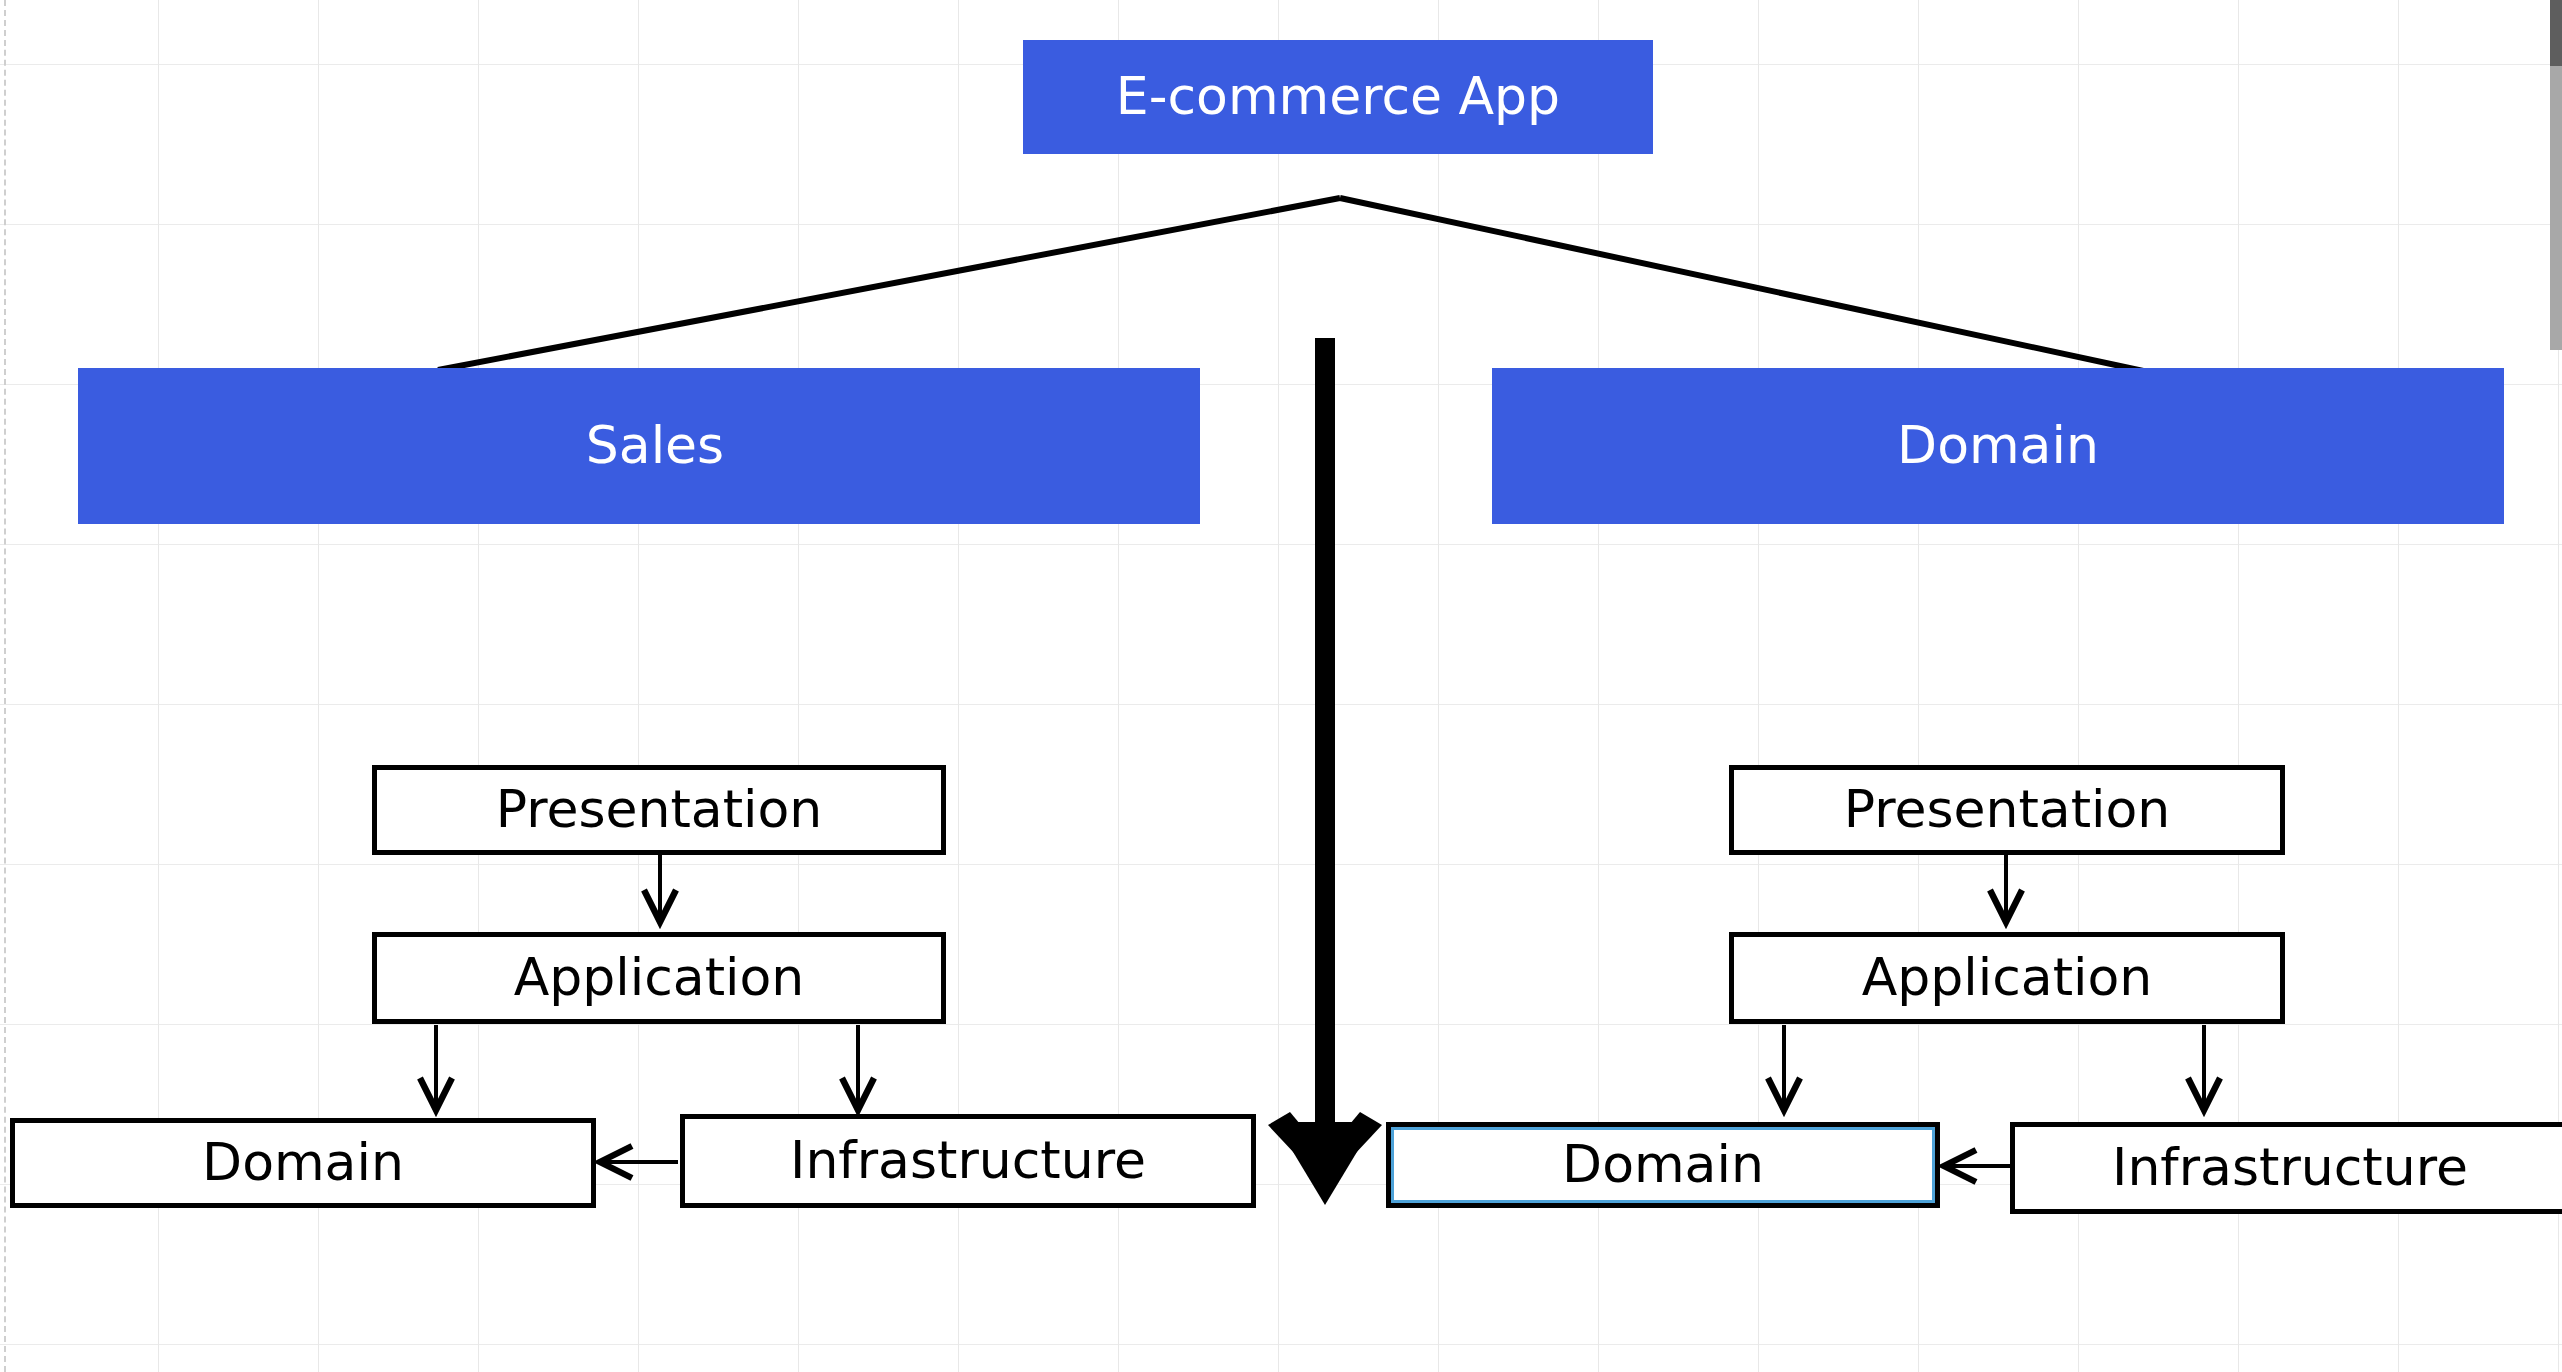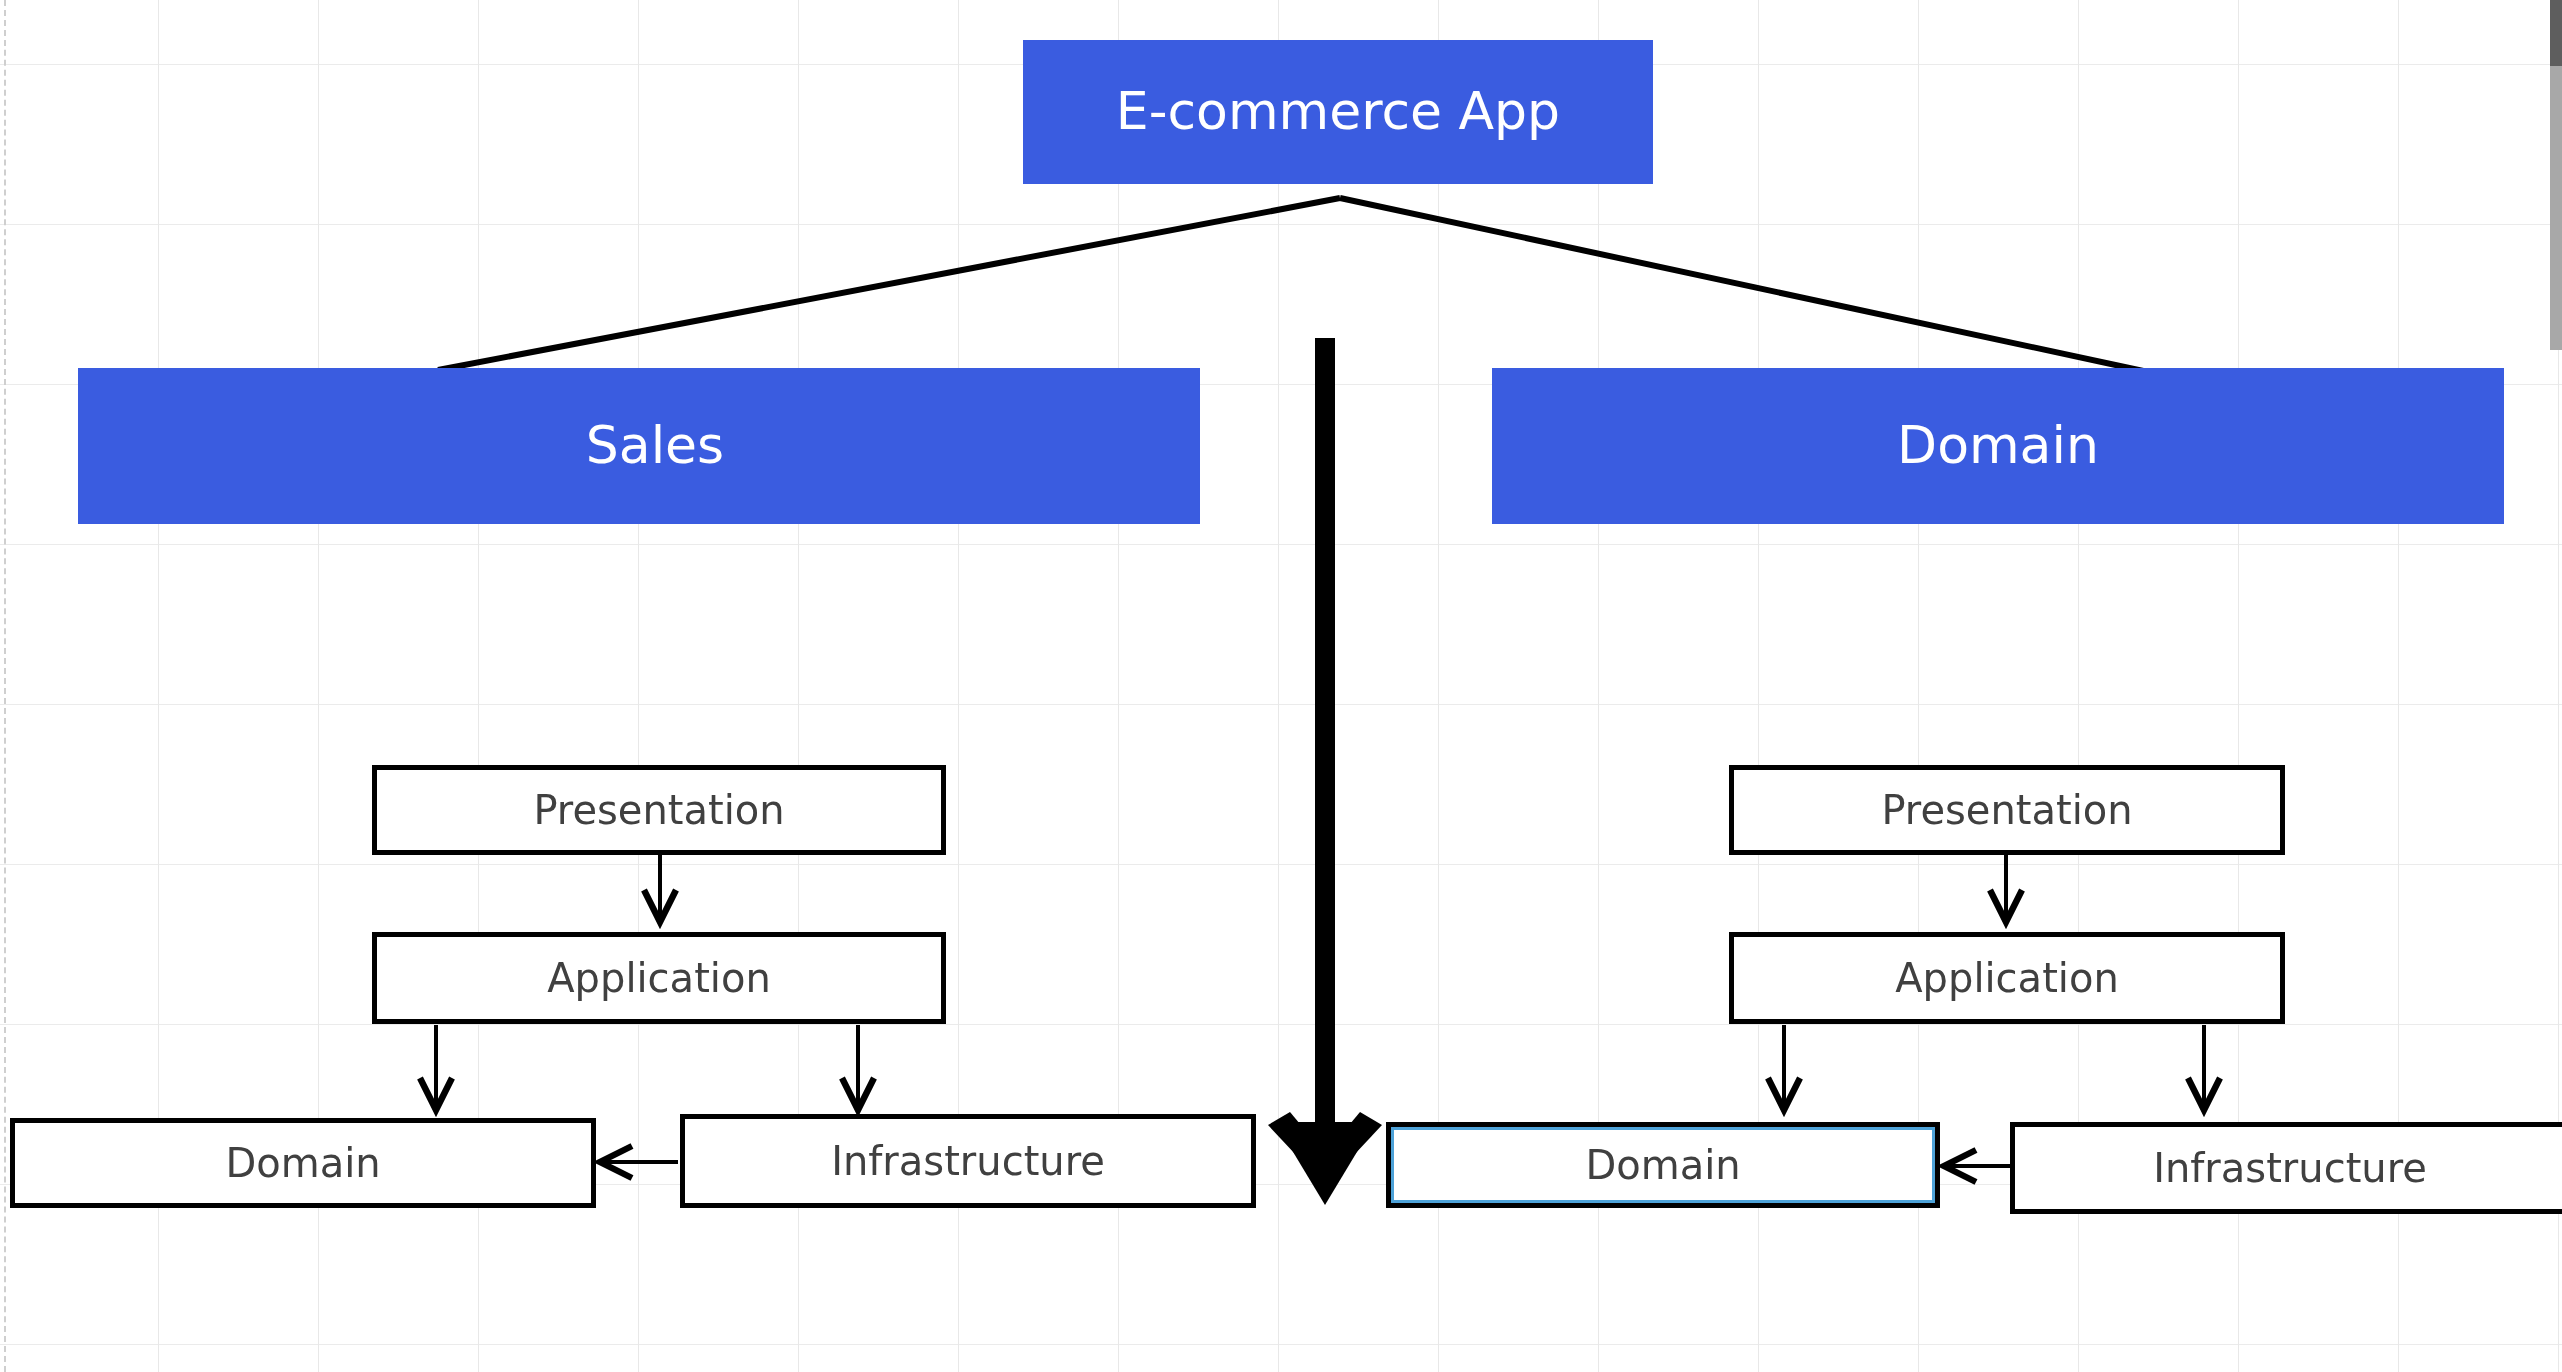--- a/index.html
+++ b/index.html
@@ -53,23 +53,23 @@
   }
   .node.ctx {
     background: #3a5ce0;
     color: #ffffff;
     border: none;
     font-size: 52px;
     font-weight: 400;
   }
   .node.layer {
     background: #ffffff;
-    color: #404040;
+    color: #000000;
     border: 5px solid #000000;
-    font-size: 40px;
+    font-size: 52px;
     font-weight: 400;
   }
   .node.layer.selected {
     outline: none;
     box-shadow: inset 0 0 0 3px #4da2d8;
   }
   .node .label {
     display: block;
   }
   
@@ -127,21 +127,21 @@
     <line x1="2020" y1="1166" x2="1944" y2="1166" stroke="#000000" stroke-width="4" marker-end="url(#ah)"></line>
 
     <g>
       <rect x="1315" y="338" width="20" height="790" fill="#000000"></rect>
       <path d="M1275,1122 L1375,1122 L1325,1205 Z" fill="#000000"></path>
       <path d="M1268,1125 L1290,1112 L1330,1160 L1325,1186 Z" fill="#000000"></path>
       <path d="M1382,1125 L1360,1112 L1320,1160 L1325,1186 Z" fill="#000000"></path>
     </g>
   </svg>
 
-  <div class="node ctx" style="left:1023px; top:40px; width:630px; height:144px;">
+  <div class="node ctx" style="left:1023px; top:40px; width:630px; height:114px;">
     <span class="label">E-commerce App</span>
   </div>
 
   <div class="node ctx" style="left:78px; top:368px; width:1122px; height:156px;padding-left:32px;">
     <span class="label">Sales</span>
   </div>
 
   <div class="node ctx" style="left:1492px; top:368px; width:1012px; height:156px;">
     <span class="label">Domain</span>
   </div>

